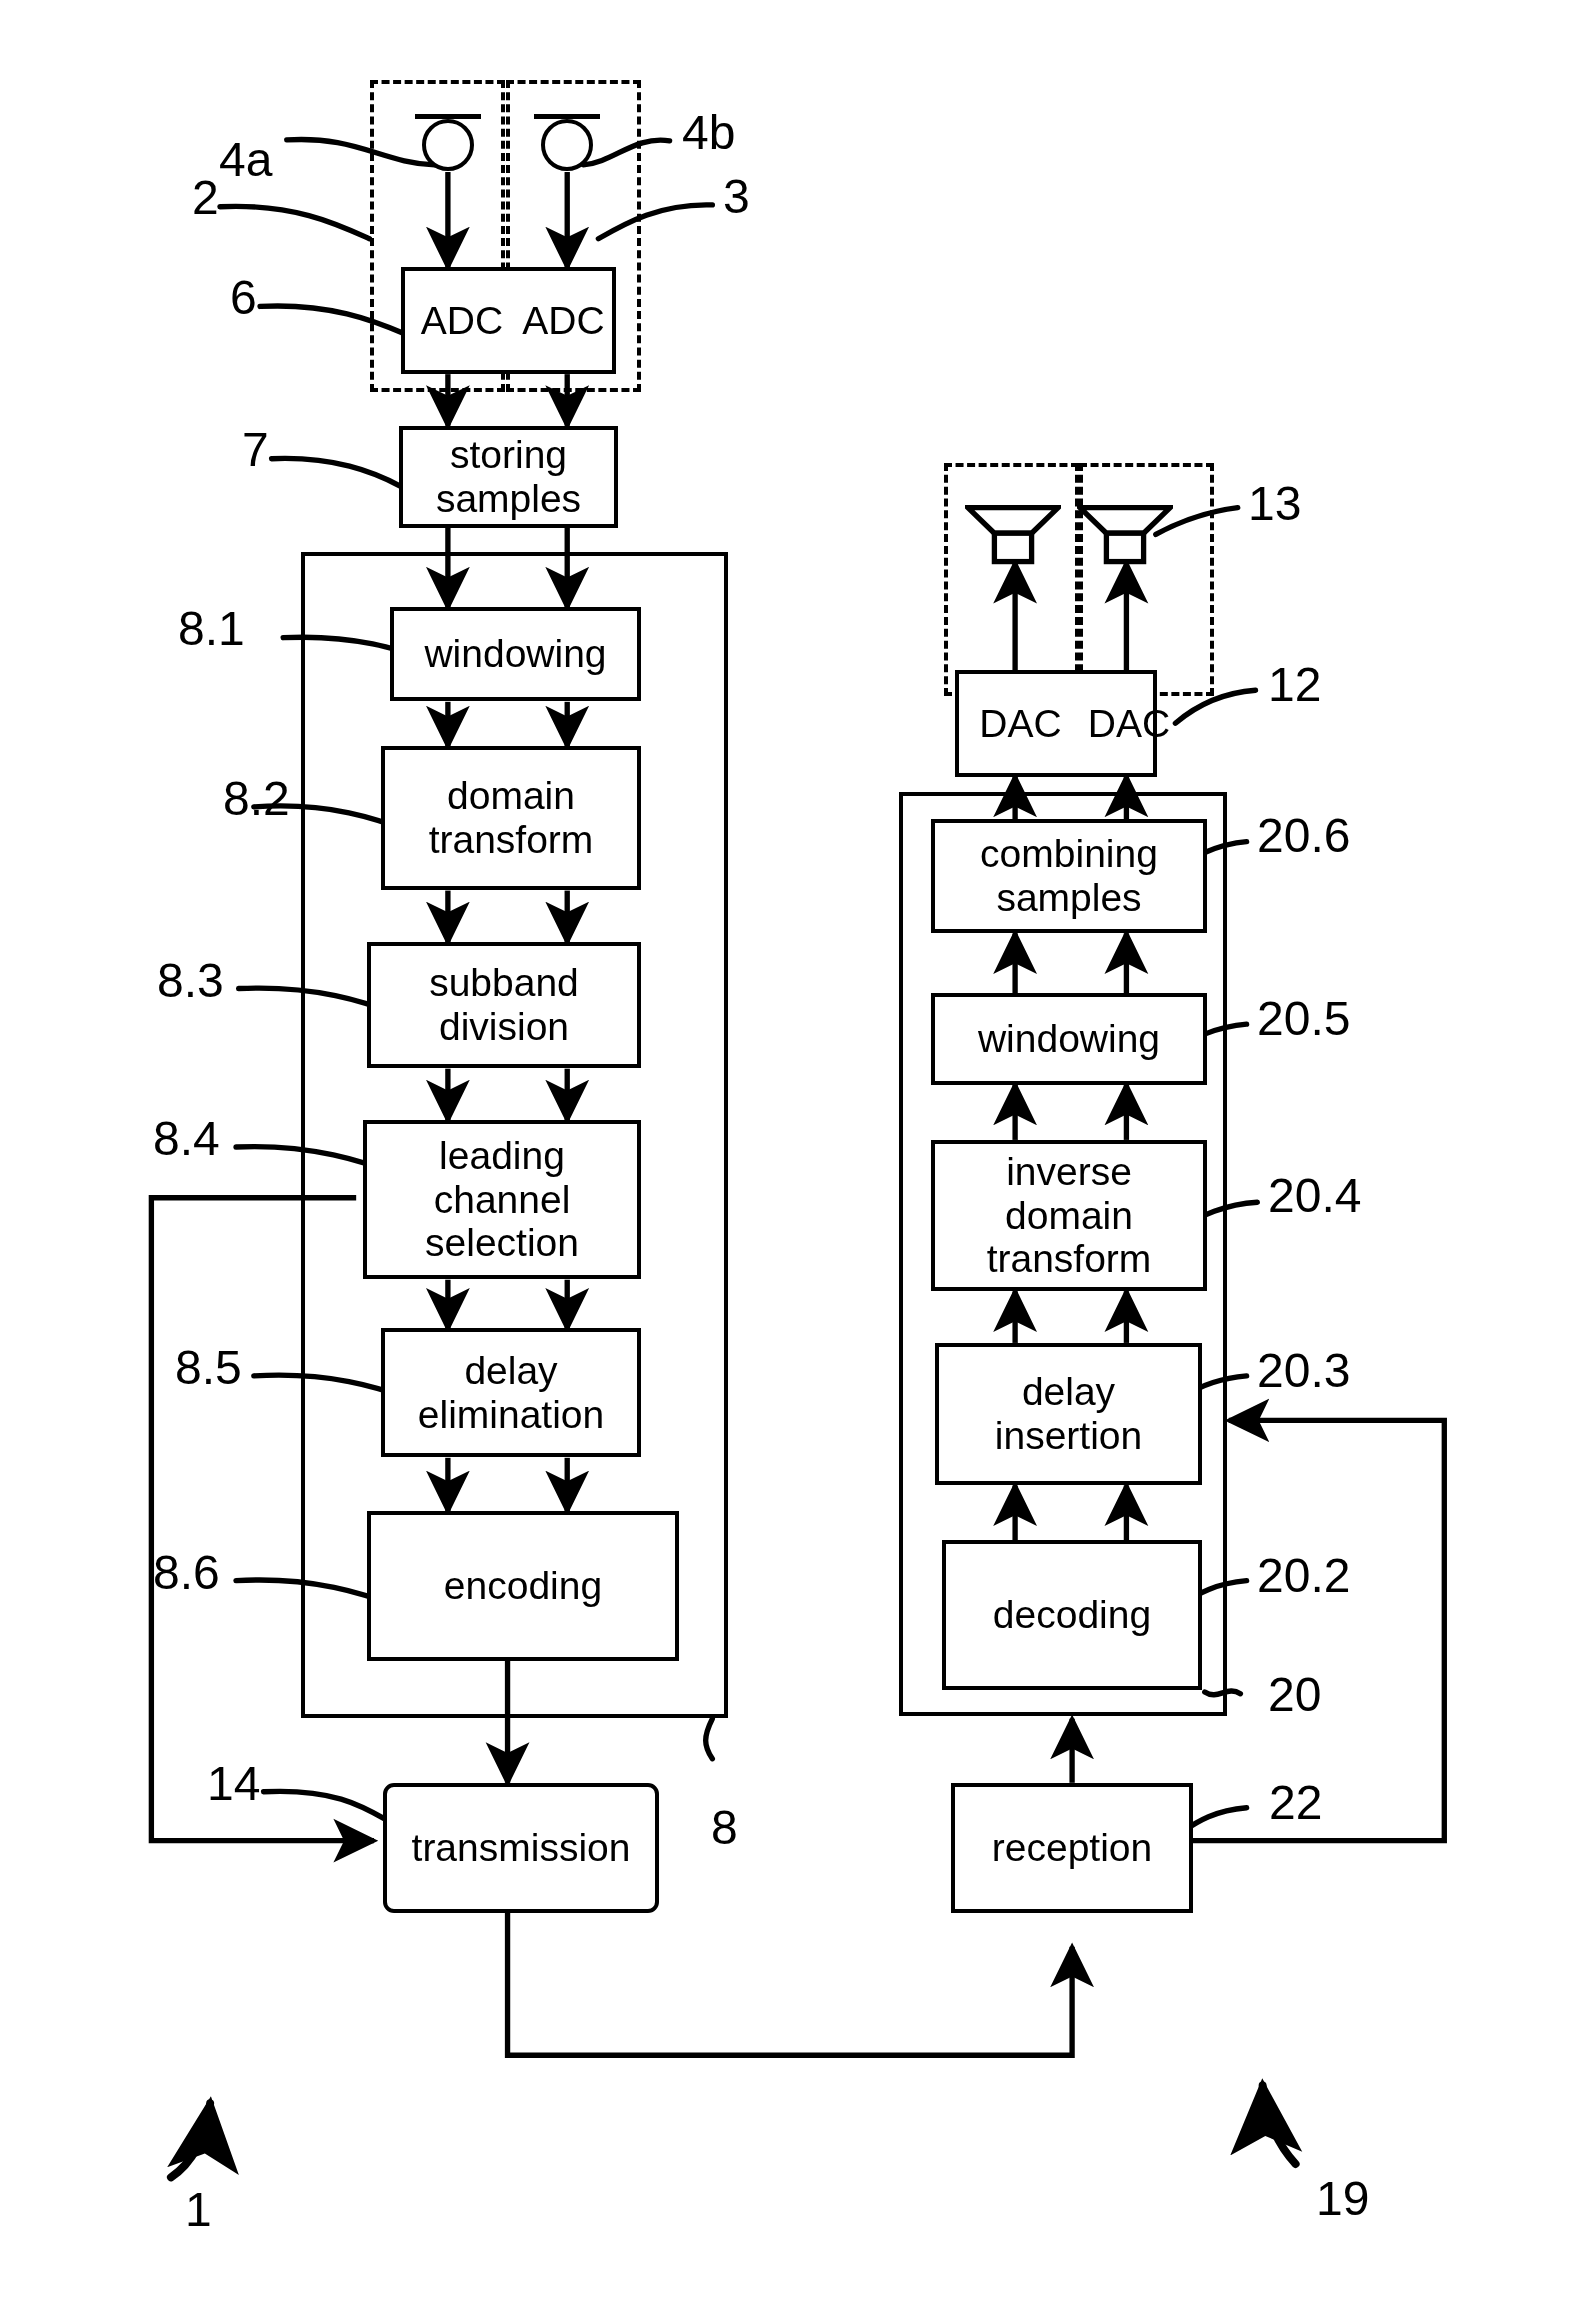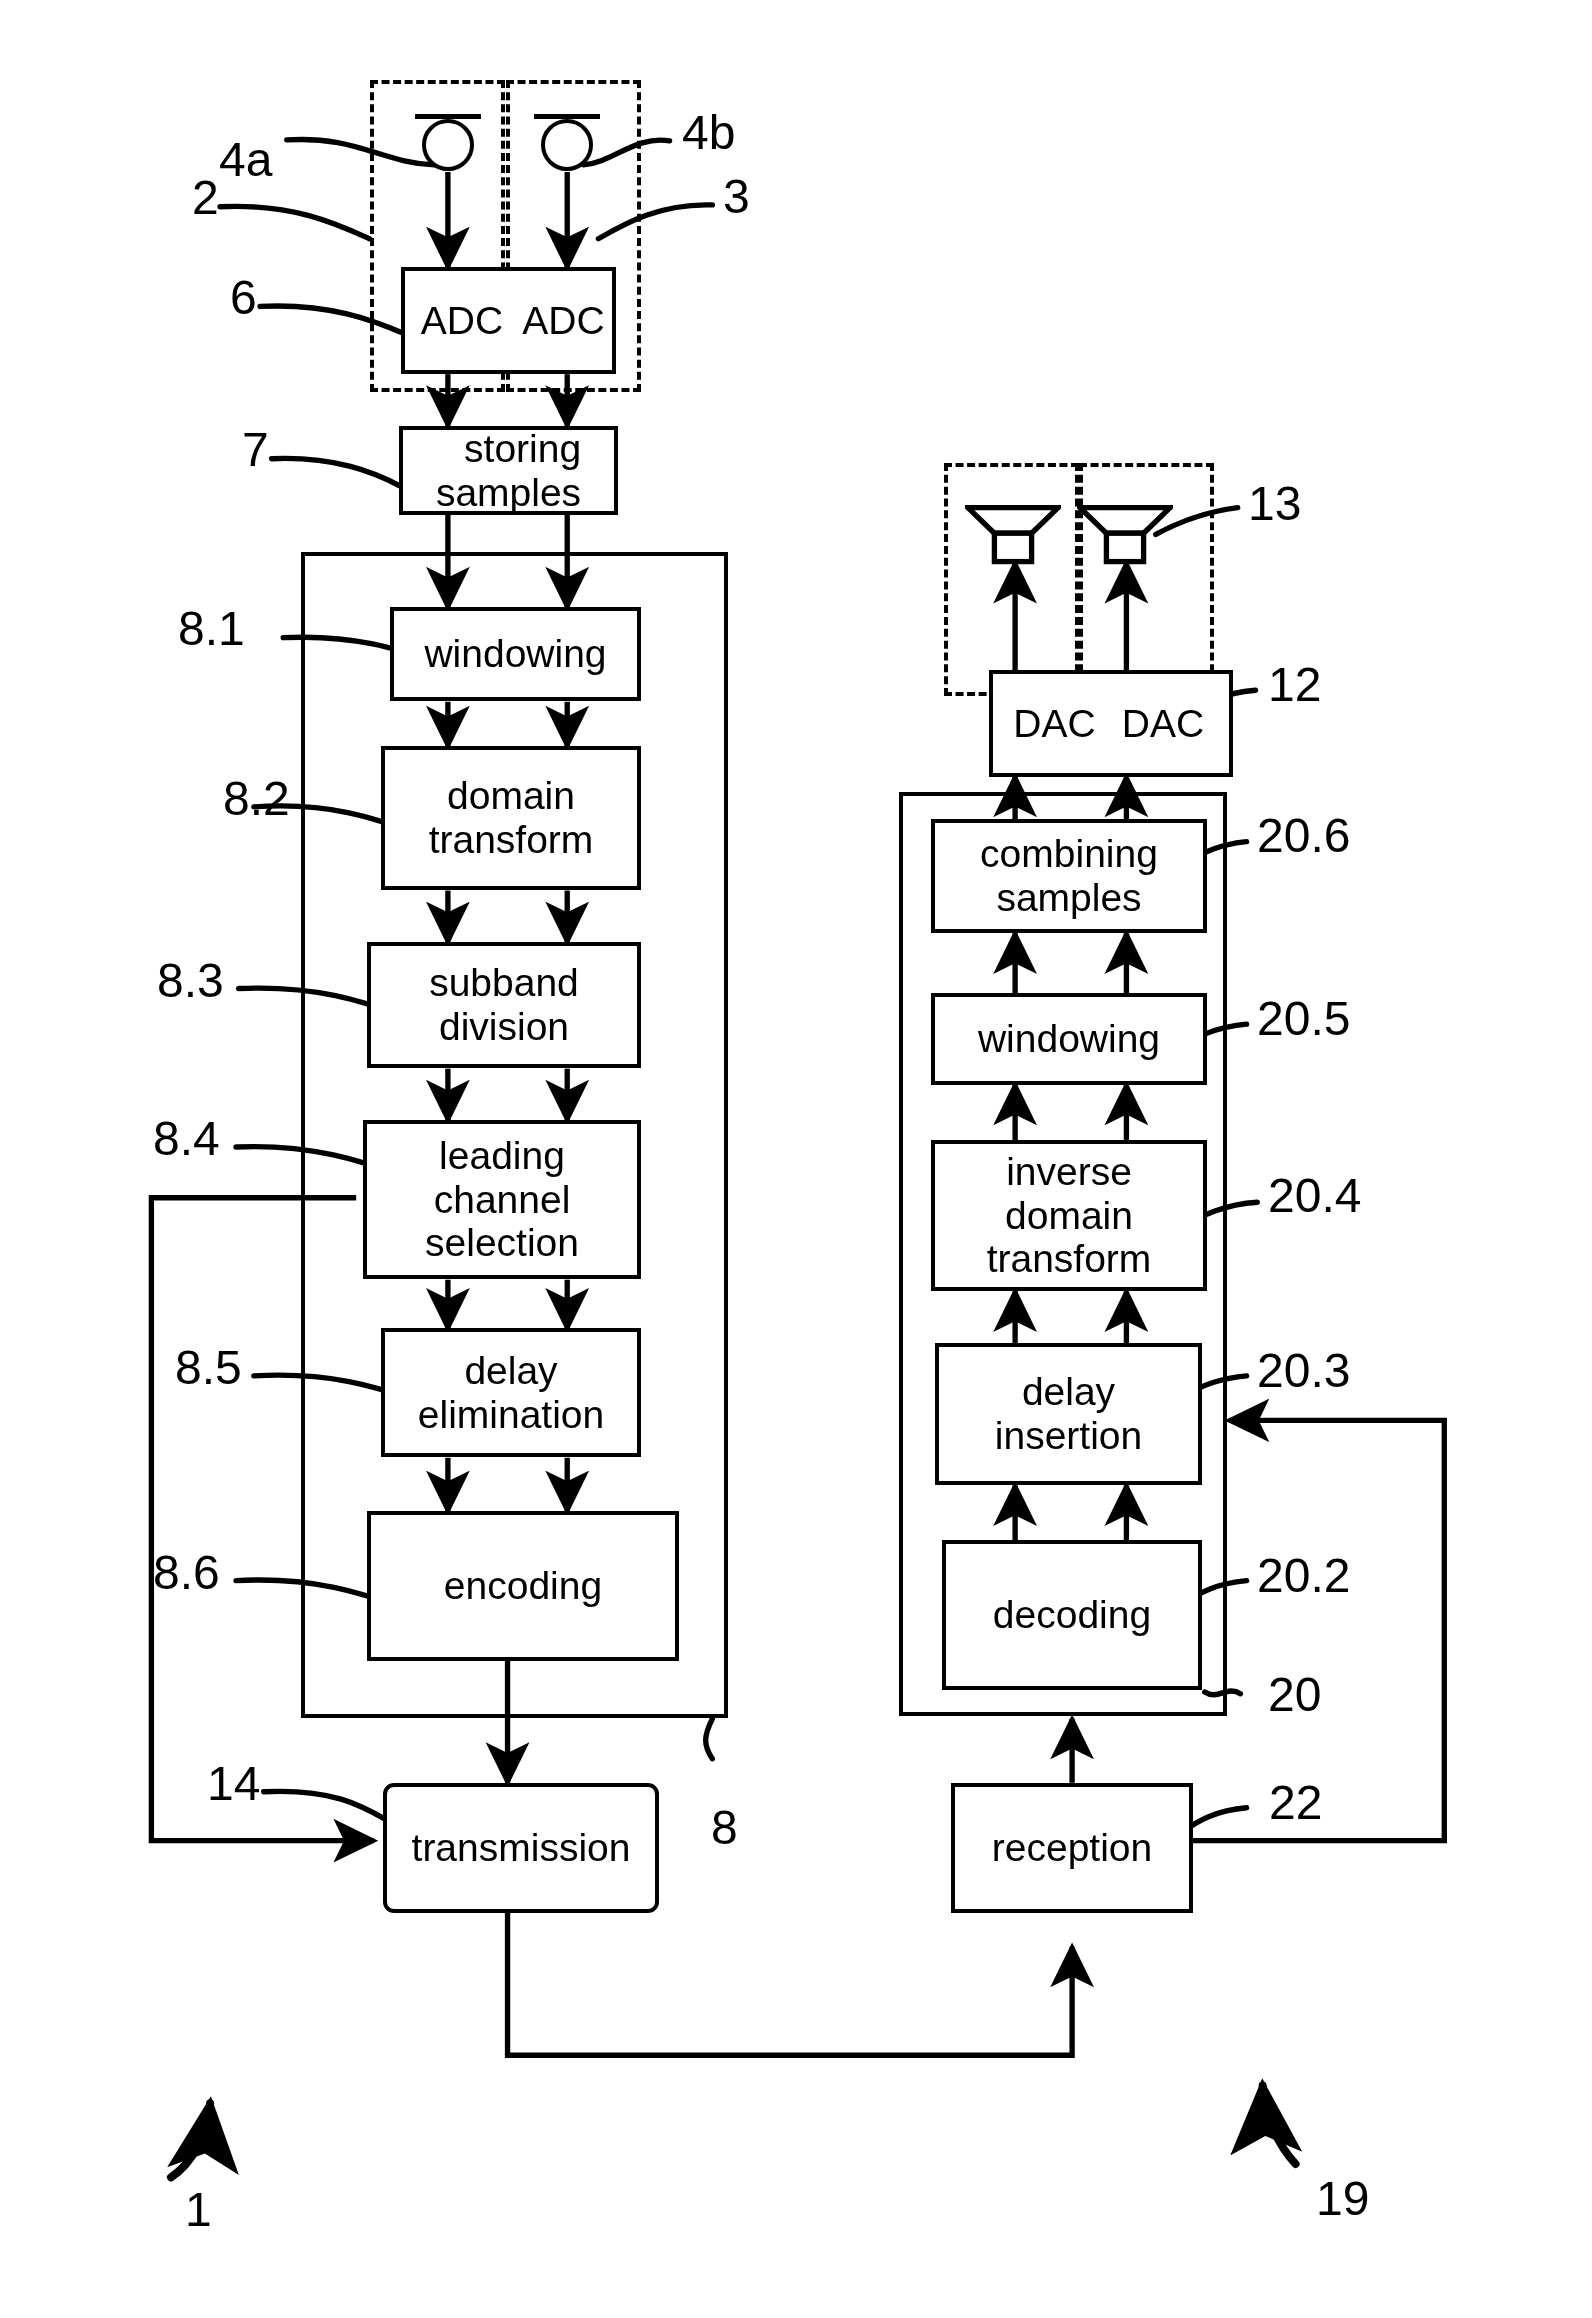--- a/index.html
+++ b/index.html
@@ -249,21 +249,21 @@
       <path d="M3,4 L105,4 L75,33 L33,33 Z" fill="#fff" stroke="#000" stroke-width="6" stroke-linejoin="miter"></path>
       <rect x="33" y="33" width="42" height="32" fill="#fff" stroke="#000" stroke-width="6"></rect>
     </svg>
   </div>
 
   <div class="blk" style="left:401px; top:267px; width:215px; height:107px;">
     <span style="position:absolute; left:12.5px; top:28px; width:89px;">ADC</span>
     <span style="position:absolute; left:114px; top:28px; width:89px;">ADC</span>
   </div>
 
-  <div class="blk" style="left:399px; top:426px; width:219px; height:89px;text-align:right;">storing
+  <div class="blk" style="left:399px; top:426px; width:219px; height:102px;">storing
 samples</div>
 
   <div class="blk" style="left:390px; top:607px; width:251px; height:94px;">windowing</div>
 
   <div class="blk" style="left:381px; top:746px; width:260px; height:144px;">domain
 transform</div>
 
   <div class="blk" style="left:367px; top:942px; width:274px; height:126px;">subband
 division</div>
 
@@ -287,21 +287,21 @@
 
   <div class="blk" style="left:931px; top:1140px; width:276px; height:151px;">inverse
 domain
 transform</div>
 
   <div class="blk" style="left:931px; top:993px; width:276px; height:92px;">windowing</div>
 
   <div class="blk" style="left:931px; top:819px; width:276px; height:114px;" style2="">combining
 samples</div>
 
-  <div class="blk" style="left:955px; top:670px; width:244px; height:107px;margin-left:34px;">
+  <div class="blk" style="left:955px; top:670px; width:202px; height:107px;">
     <span style="position:absolute; left:12.5px; top:28px; width:98px;">DAC</span>
     <span style="position:absolute; left:121px; top:28px; width:98px;">DAC</span>
   </div>
 
   <div class="reflabel" style="left:219px; top:104px;margin-top:28px;">4a</div>
   <div class="reflabel" style="left:682px; top:105px;">4b</div>
   <div class="reflabel" style="left:192px; top:170px;">2</div>
   <div class="reflabel" style="left:723px; top:169px;">3</div>
   <div class="reflabel" style="left:230px; top:270px;">6</div>
   <div class="reflabel" style="left:242px; top:422px;">7</div>

